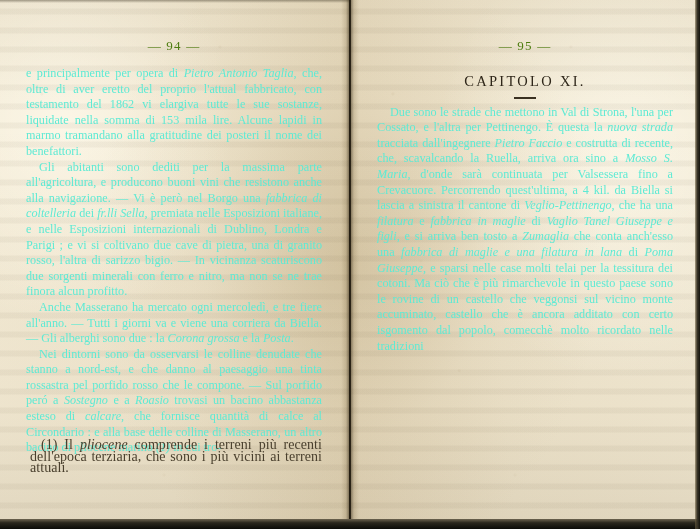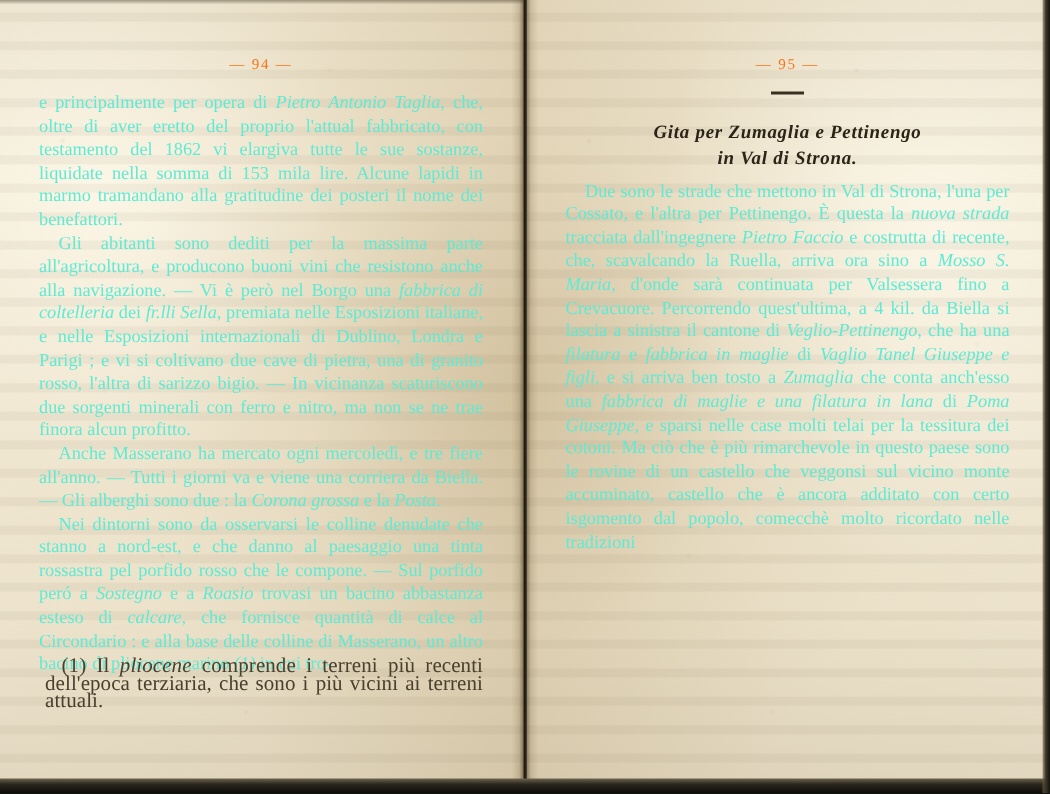--- a/index.html
+++ b/index.html
@@ -126,24 +126,24 @@
   
   .col {
     position: absolute;
     color: #2a2318;
   }
   .col.left  { left: 26px;  top: 38px; width: 296px; }
   .col.right { left: 377px; top: 38px; width: 296px; }
 
   .folio {
     text-align: center;
-    font-size: 10px;
+    font-size: 13px;
     letter-spacing: 1.2px;
     margin-bottom: 12px;
-    color: #f97316;
+    color: #4d7c0f;
   }
 
   .body {
     font-size: 12.2px;
     line-height: 15.6px;
     text-align: justify;
     text-justify: inter-word;
     color: #5eead4;
     -webkit-font-smoothing: none;
   }
@@ -232,25 +232,22 @@
       </div>
   </div>
 
   <div class="footnote">
       <p><span>(1) Il </span><i>pliocene</i><span> comprende i terreni più recenti dell'epoca terziaria, che sono i più vicini ai terreni attuali.</span></p>
     </div>
 
   <div class="col right">
     <div class="folio">— 95 —</div>
 
+    <div class="chap-title">CAPITOLO XI.</div>
     <div class="chap-rule"></div>
-    <div class="chap-sub">
-      <span class="l2">Gita per Zumaglia e Pettinengo</span>
-      <span class="l2">in Val di Strona.</span>
-    </div>
 
     <div class="body after-chap">
         <p><span>Due sono le strade che mettono in Val di Strona, l'una per Cossato, e l'altra per Pettinengo. È questa la </span><i>nuova strada</i><span> tracciata dall'ingegnere </span><i>Pietro Faccio</i><span> e costrutta di recente, che, scavalcando la Ruella, arriva ora sino a </span><i>Mosso S. Maria</i><span>, d'onde sarà continuata per Valsessera fino a Crevacuore. Percorrendo quest'ultima, a 4 kil. da Biella si lascia a sinistra il cantone di </span><i>Veglio-Pettinengo</i><span>, che ha una </span><i>filatura</i><span> e </span><i>fabbrica in maglie</i><span> di </span><i>Vaglio Tanel Giuseppe e figli</i><span>, e si arriva ben tosto a </span><i>Zumaglia</i><span> che conta anch'esso una </span><i>fabbrica di maglie e una filatura in lana</i><span> di </span><i>Poma Giuseppe</i><span>, e sparsi nelle case molti telai per la tessitura dei cotoni. Ma ciò che è più rimarchevole in questo paese sono le rovine di un castello che veggonsi sul vicino monte accuminato, castello che è ancora additato con certo isgomento dal popolo, comecchè molto ricordato nelle tradizioni</span></p>
       </div>
   </div>
 
   <div class="edge-top-left"></div>
   <div class="edge-bottom"></div>
   <div class="edge-right"></div>
 

